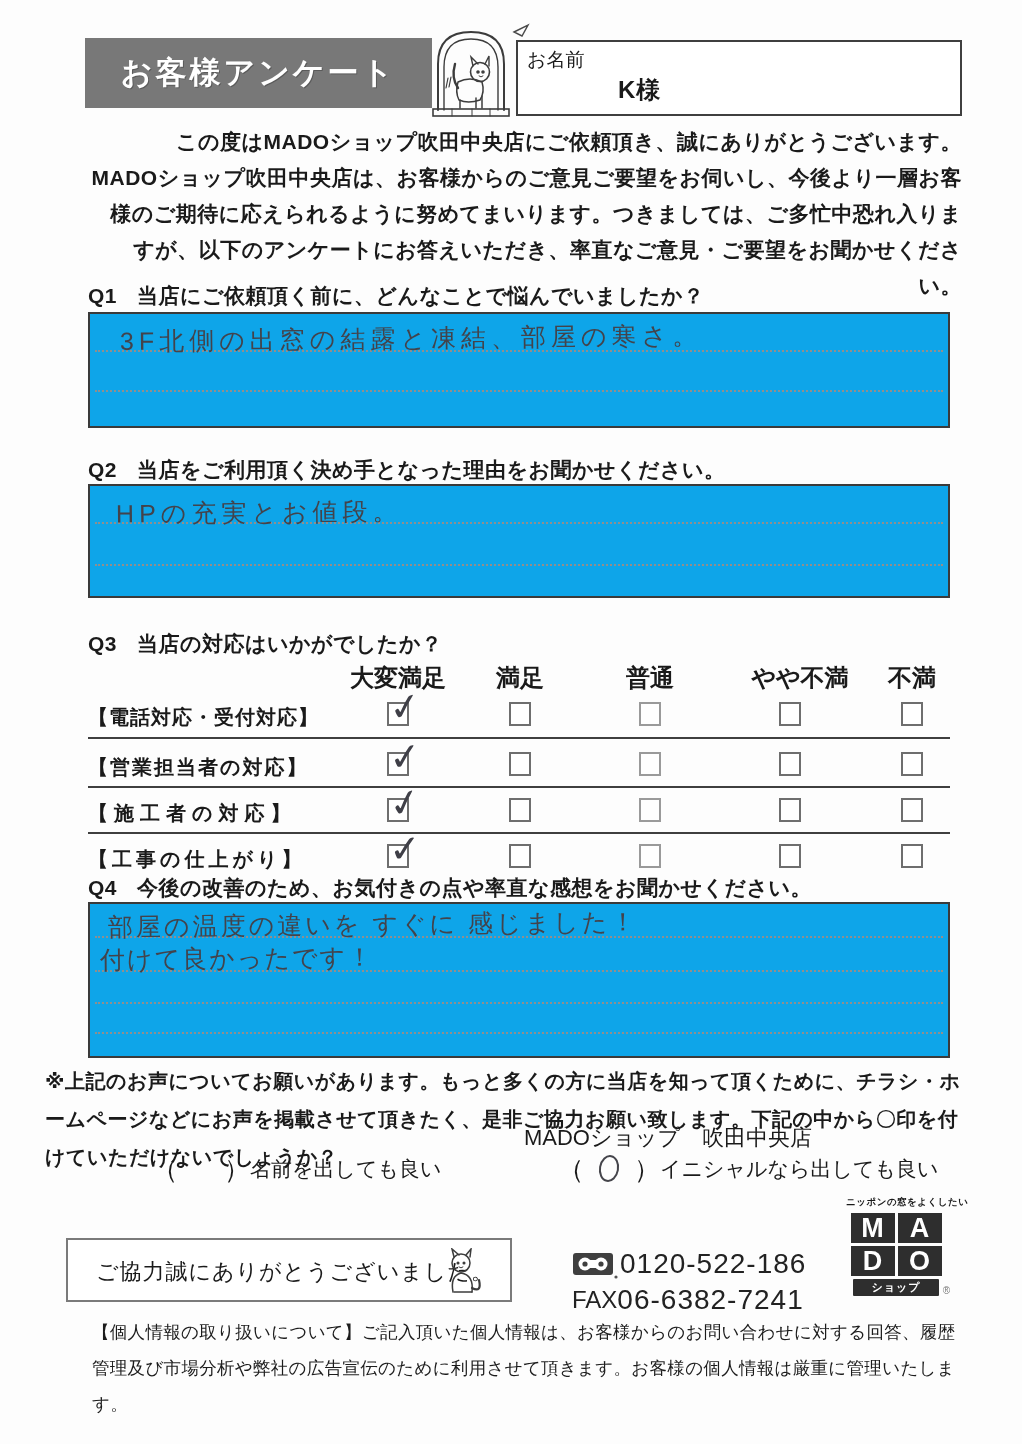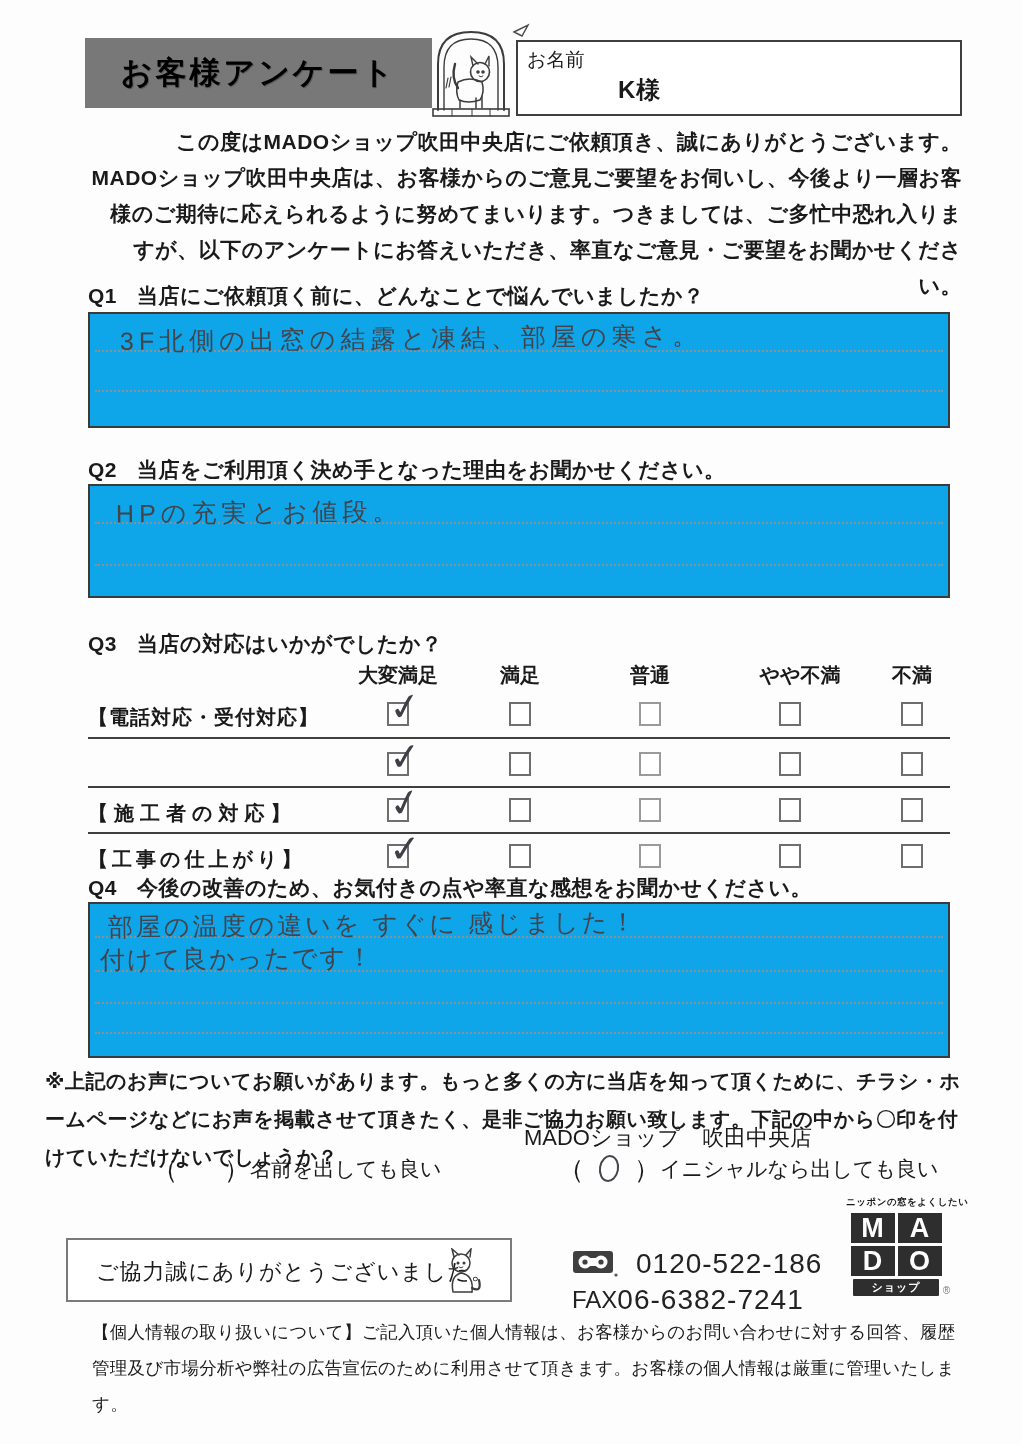--- a/index.html
+++ b/index.html
@@ -8,21 +8,21 @@
     position:relative; width:1022px; height:1444px; margin:0 auto;
     background:#fdfdfd; color:#1a1a1a; overflow:hidden;
     font-family:"Liberation Sans","DejaVu Sans",sans-serif;
   }
   
   .titlebar {
     position:absolute; left:85px; top:38px; width:347px; height:70px;
     background:#787878; display:flex; align-items:center; justify-content:center;
   }
   .titlebar span {
-    color:#000000; font-size:31px; font-weight:bold; letter-spacing:3px;
+    color:#ffffff; font-size:31px; font-weight:bold; letter-spacing:3px;
     text-shadow:1px 1px 0 #5a5a5a;
   }
   .catdoor { position:absolute; left:428px; top:22px; }
   .namebox {
     position:absolute; left:516px; top:40px; width:446px; height:76px;
     border:2px solid #3f3f3f; background:#fff;
   }
   .namelabel { position:absolute; left:9px; top:5px; font-size:19px; font-weight:500; }
   .nameval  { position:absolute; left:100px; top:32px; font-size:24px; font-weight:bold; letter-spacing:1px; }
   
@@ -39,21 +39,21 @@
   .answerbox {
     position:absolute; left:88px; width:862px;
     border:2px solid #3a3a3a; background:#0ea5e9;
   }
   .dots { position:absolute; left:5px; right:5px; border-bottom:2px dotted #8f8f8f; }
   .hw {
     position:absolute; font-size:25px; font-weight:400; color:#43434b;
     letter-spacing:5px; white-space:nowrap; transform:rotate(-0.6deg);
   }
   
-  .q3header { position:absolute; left:88px; top:662px; width:862px; height:28px; font-size:20px; font-weight:bold; }
+  .q3header { position:absolute; left:88px; top:662px; width:862px; height:28px; font-size:24px; font-weight:bold; }
   .q3header span { position:absolute; transform:translateX(-50%); white-space:nowrap; }
   .q3row { position:absolute; left:88px; width:862px; height:42px; }
   .rowlabel { position:absolute; left:0; top:8px; font-size:20px; font-weight:bold; white-space:nowrap; }
   .ls1 { letter-spacing:1px; } .ls2 { letter-spacing:2px; }
   .ls3 { letter-spacing:6px; } .ls4 { letter-spacing:4px; }
   .cb {
     position:absolute; top:6px; width:22px; height:24px;
     border:2px solid #6e6e6e; background:#fff; display:inline-block;
   }
   .c0{left:299px;} .c1{left:421px;} .c2{left:551px;border-color:#9a9a9a;}
@@ -73,21 +73,21 @@
   .paren { font-size:26px; font-weight:400; vertical-align:-2px; }
   .gap { display:inline-block; width:46px; }
   .gap2 { display:inline-block; width:50px; text-align:center; }
   .circ {
     display:inline-block; width:20px; height:27px;
     border:2px solid #45454b; border-radius:50%; transform:rotate(10deg);
     vertical-align:-6px;
   }
   .shopline { position:absolute; left:520px; top:1123px; width:296px; text-align:center; font-size:22px; font-weight:500; white-space:nowrap; }
   .companyline { position:absolute; left:520px; top:1218px; width:292px; text-align:right; font-size:22px; font-weight:500; letter-spacing:1px; }
-  .phonerow { position:absolute; left:572px; top:1248px; display:flex; align-items:flex-start; gap:18px; }
+  .phonerow { position:absolute; left:572px; top:1248px; display:flex; align-items:flex-end; gap:2px; }
   .faxrow   { position:absolute; left:572px; top:1284px; display:flex; align-items:center; }
   .phonenum { font-size:28px; font-weight:500; letter-spacing:1px; color:#222; }
   .faxlabel { font-size:24px; font-weight:500; color:#222; }
   .thanksbox {
     position:absolute; left:66px; top:1238px; width:446px; height:64px;
     border:2px solid #7a7a7a; background:#fff;
   }
   .thanksbox .msg { position:absolute; left:28px; top:17px; font-size:22px; font-weight:500; letter-spacing:1px; }
   .thanksbox svg { position:absolute; left:374px; top:8px; }
   
@@ -194,20 +194,21 @@
         <span class="check">✓</span>
       </span>
     <span class="cb c1"></span>
     <span class="cb c2"></span>
     <span class="cb c3"></span>
     <span class="cb c4"></span>
   </div>
   <div class="hline" style="top:737px;"></div>
 
   <div class="q3row" style="top:746px;">
+    <div class="rowlabel ls2">【営業担当者の対応】</div>
     <span class="cb c0">
         <span class="check" style="transform:rotate(-5deg);">✓</span>
       </span>
     <span class="cb c1"></span>
     <span class="cb c2"></span>
     <span class="cb c3"></span>
     <span class="cb c4"></span>
   </div>
   <div class="hline" style="top:786px;"></div>
 

